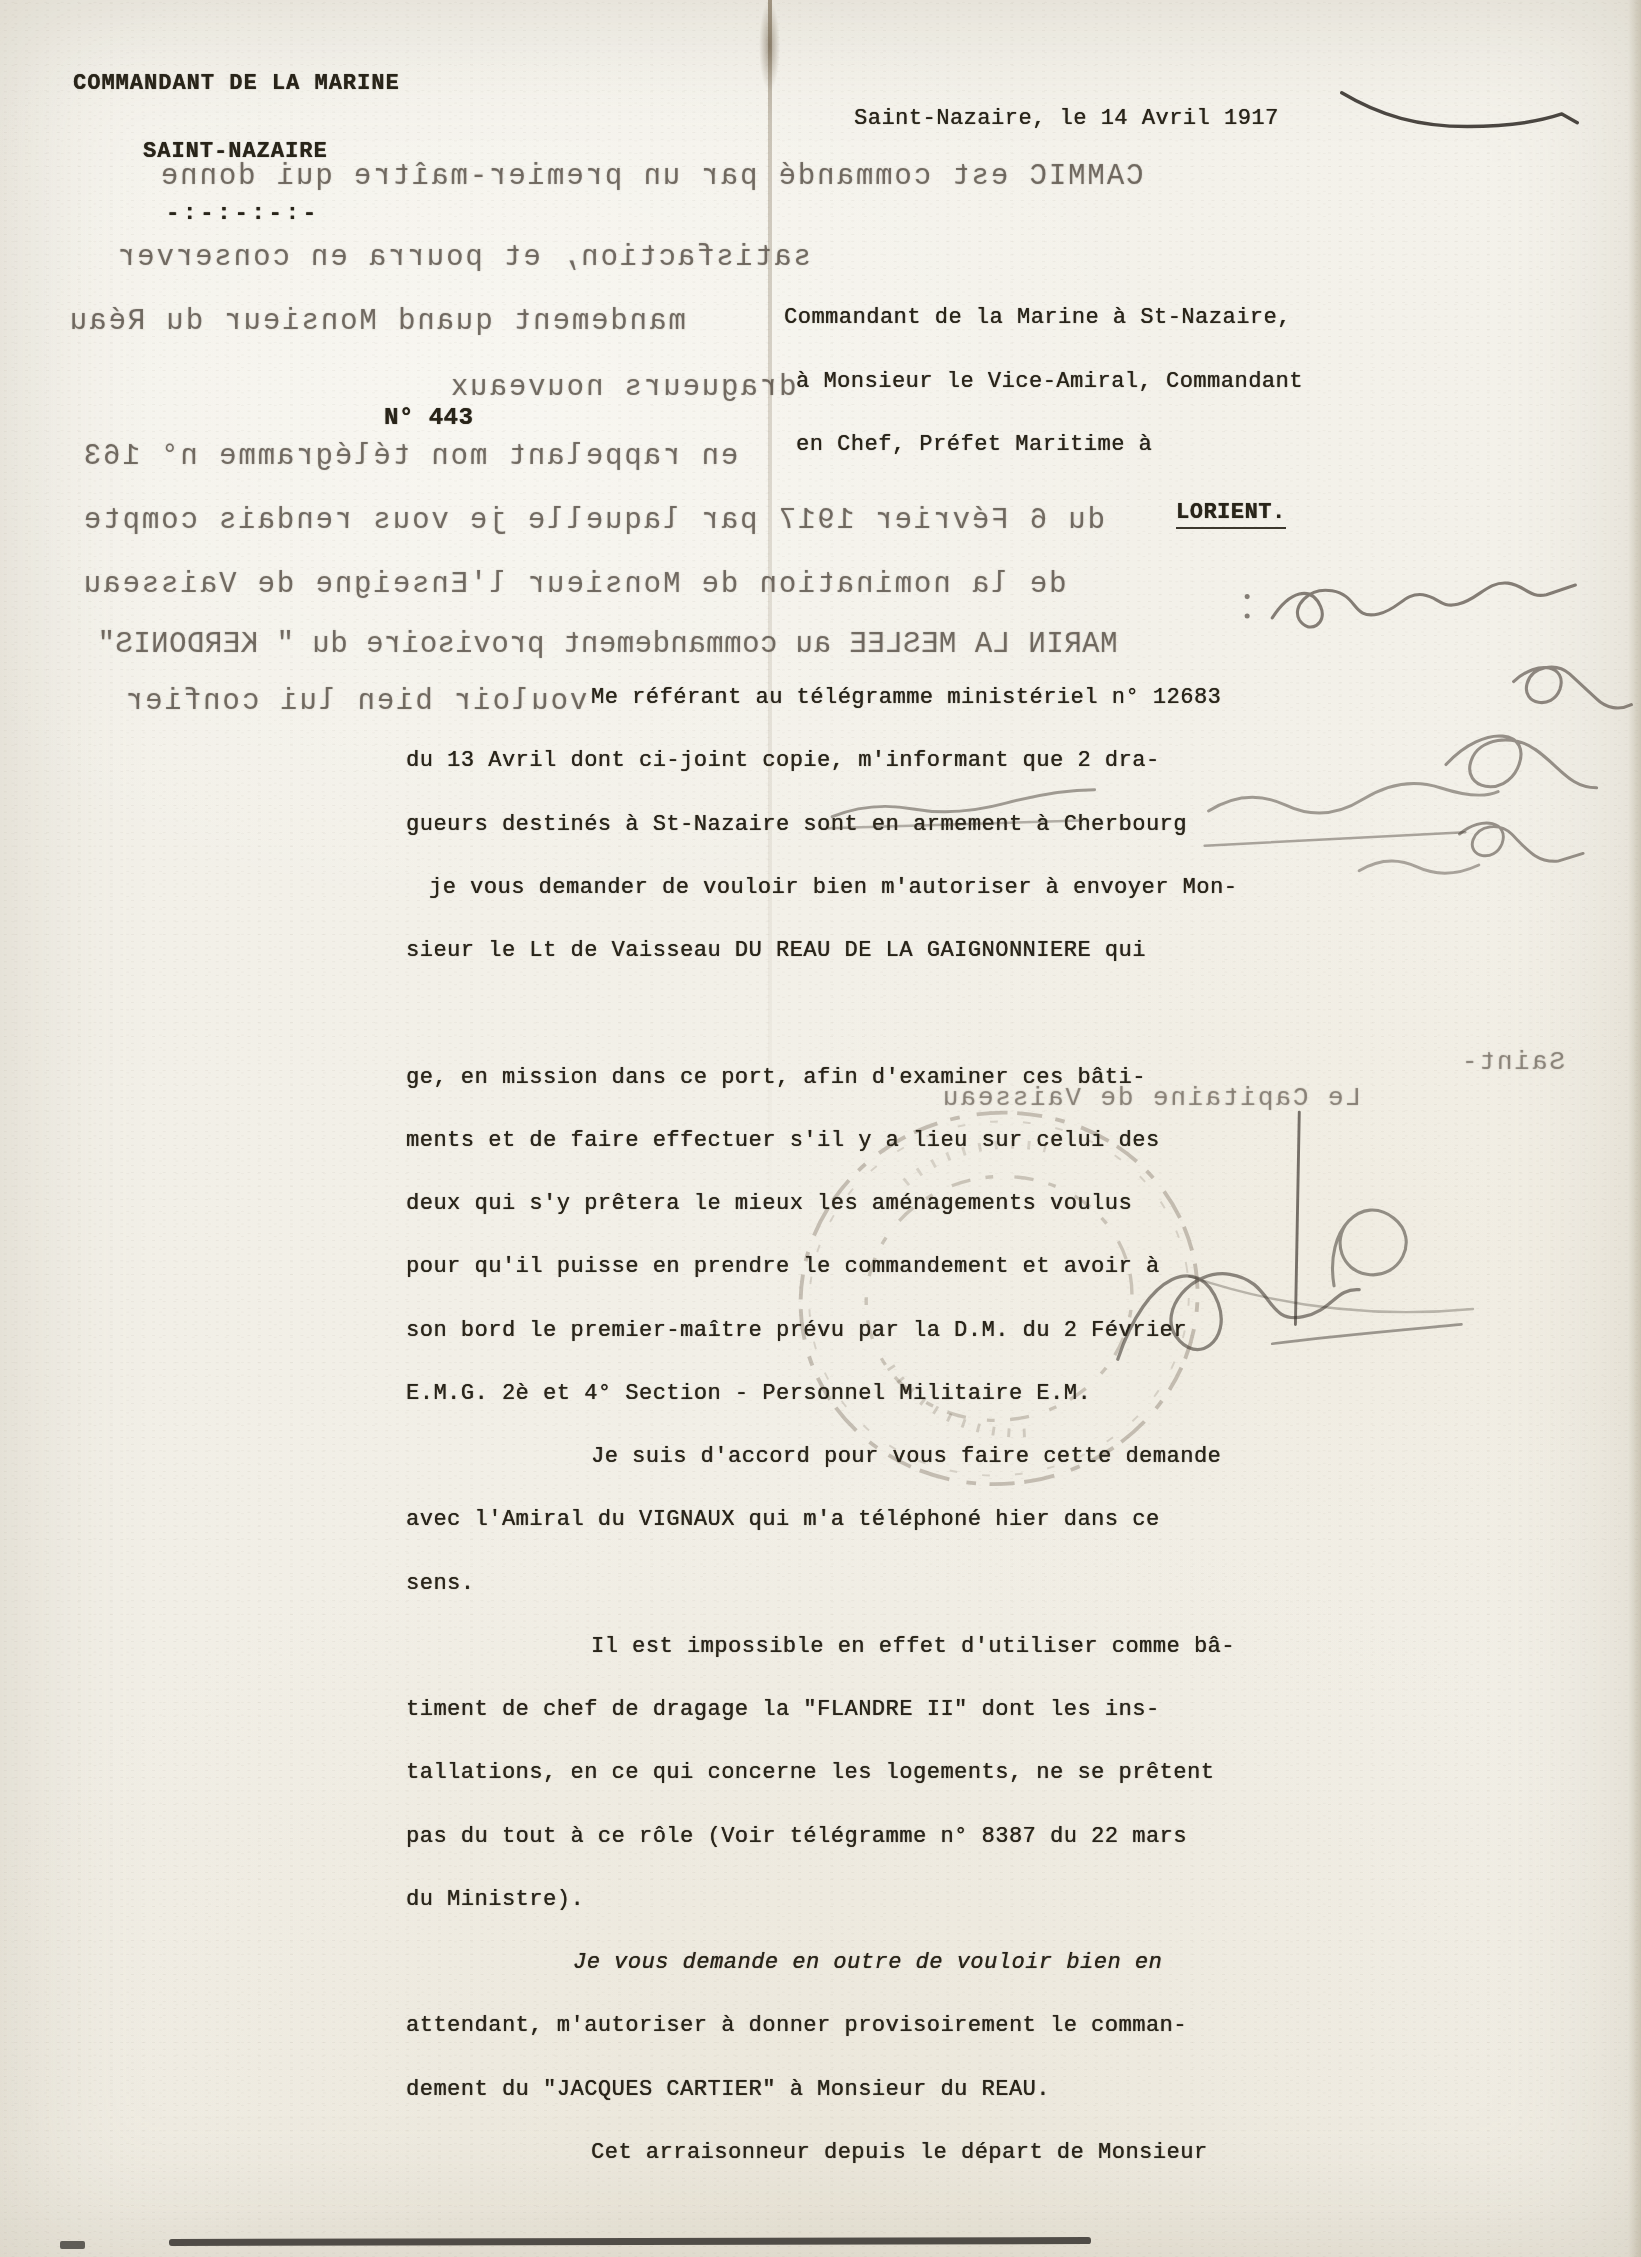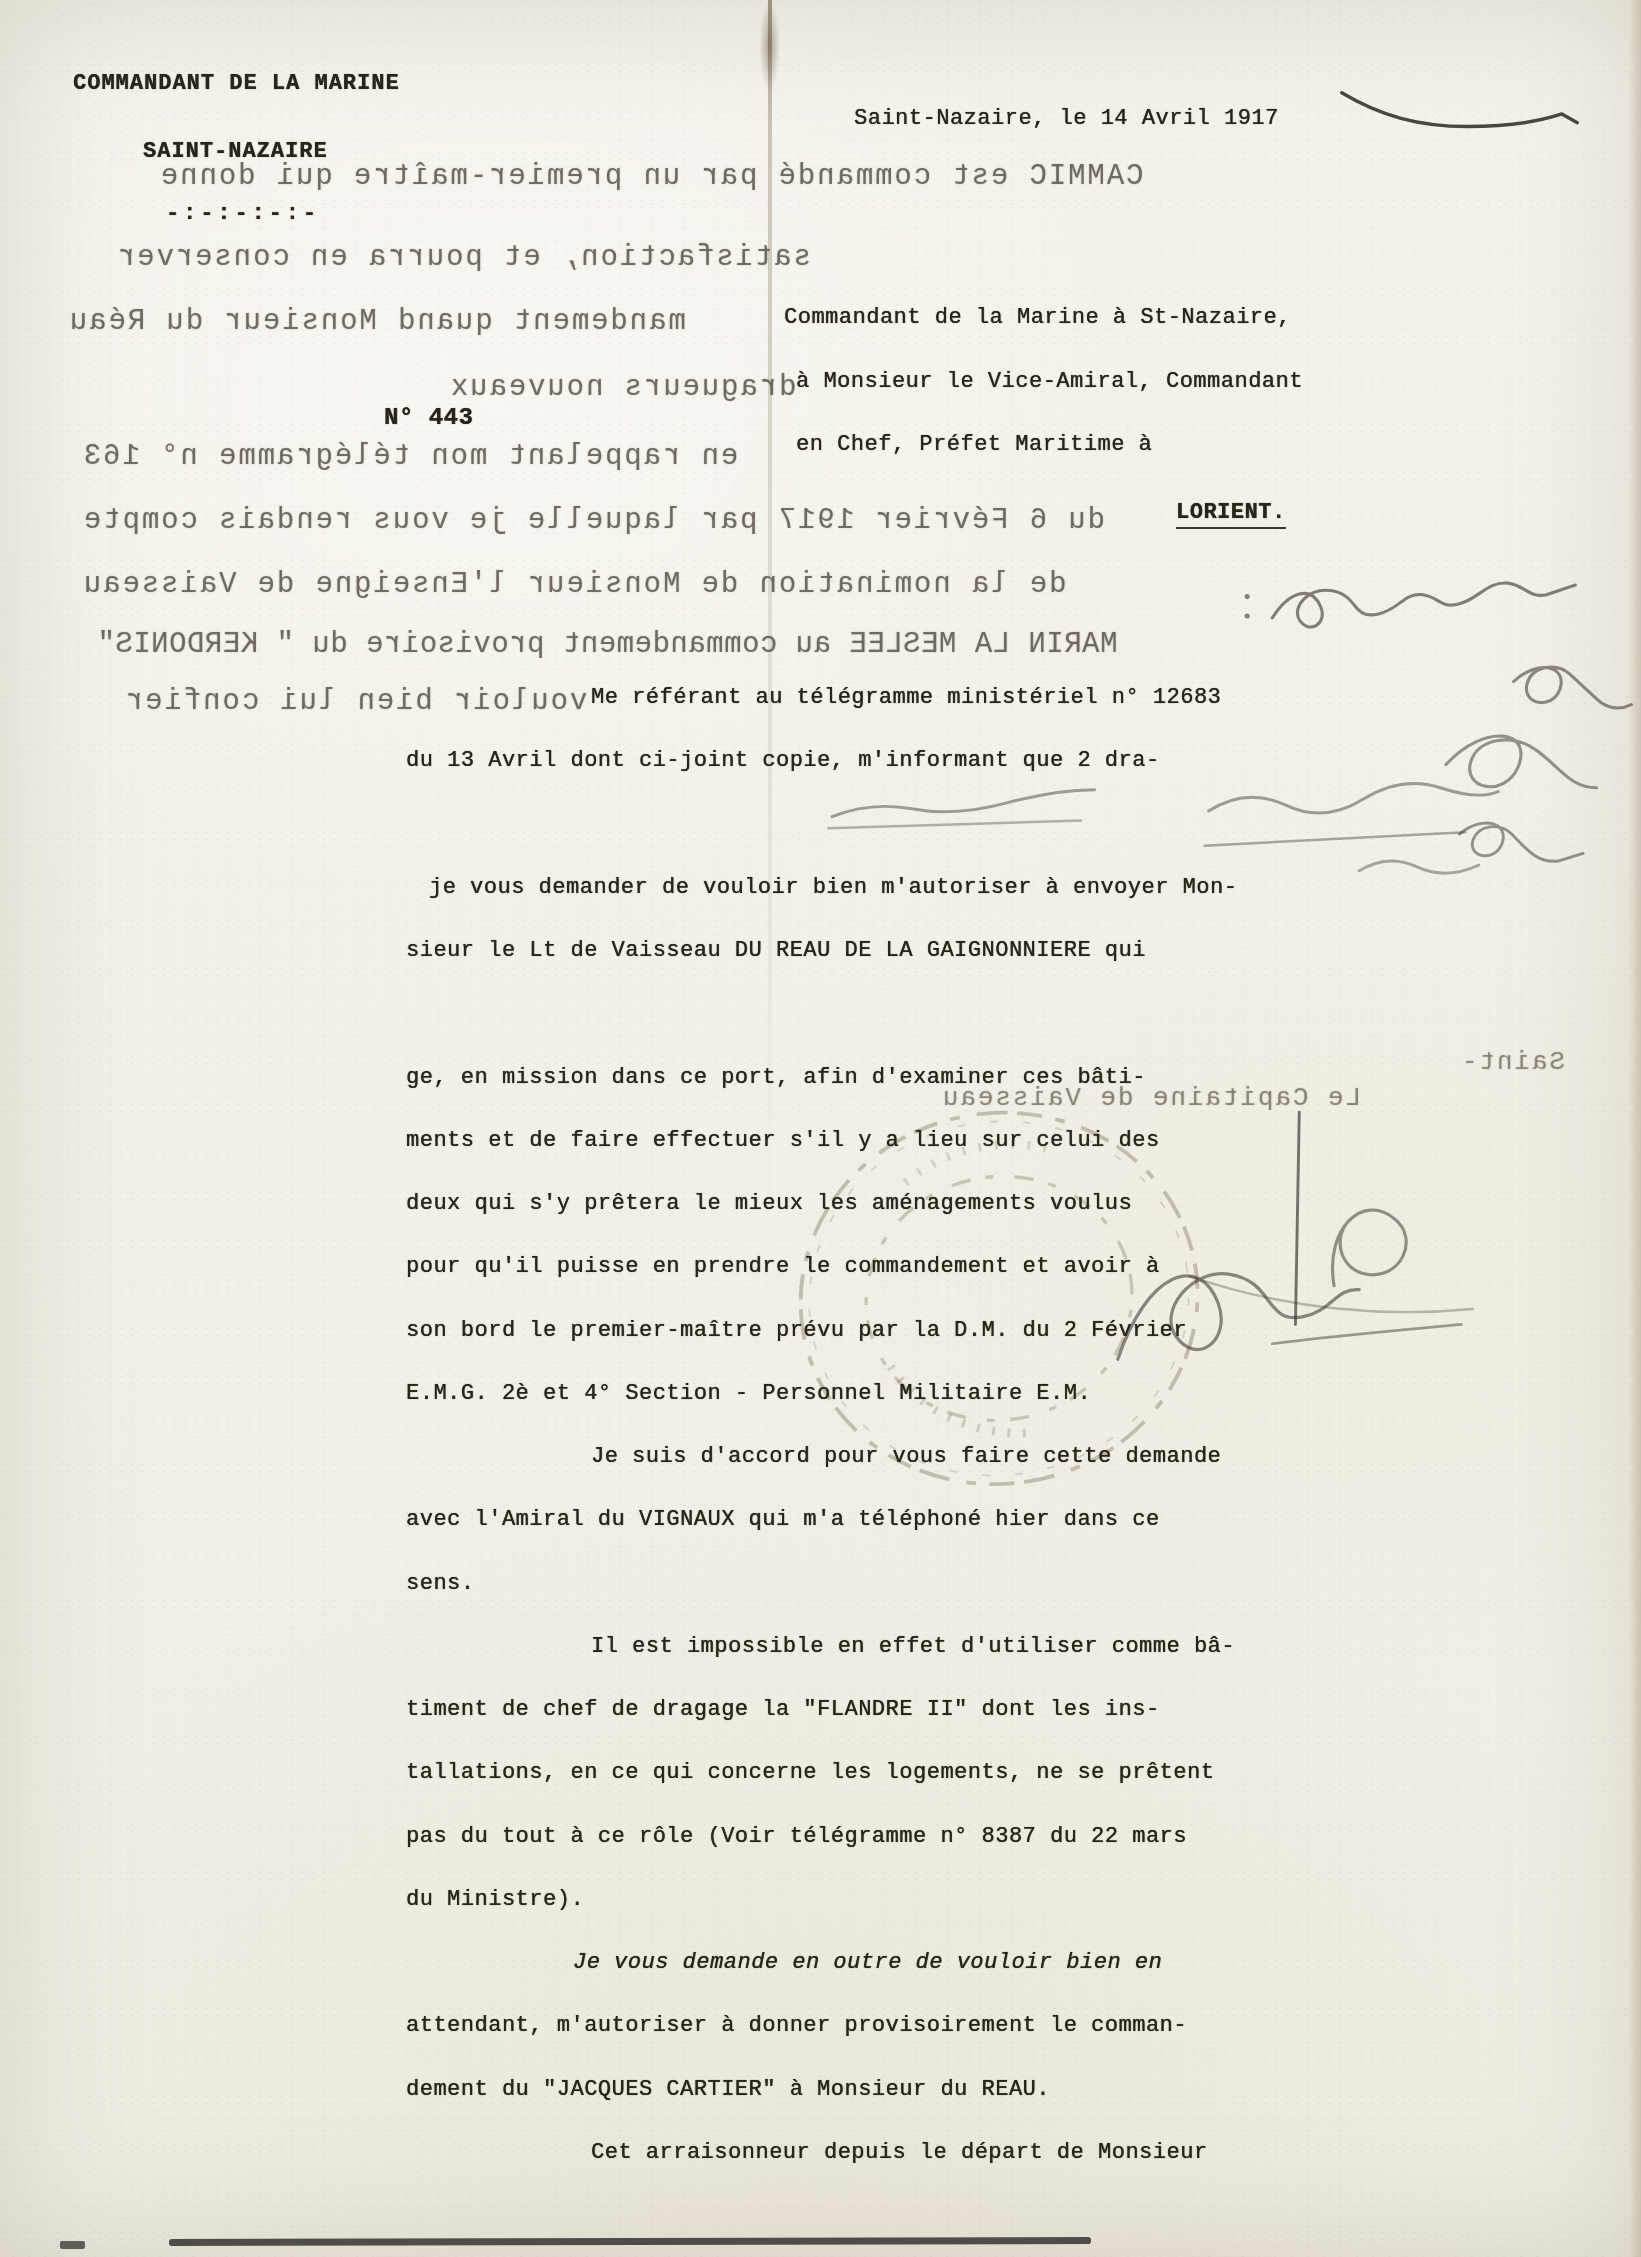--- a/index.html
+++ b/index.html
@@ -78,20 +78,21 @@
 
   <div class="t num" style="left:384px;top:406px;">N° 443</div>
 
   <div class="t" style="left:784px;top:307px;">Commandant de la Marine à St-Nazaire,</div>
   <div class="t" style="left:796px;top:371px;">à Monsieur le Vice-Amiral, Commandant</div>
   <div class="t" style="left:796px;top:434px;">en Chef, Préfet Maritime à</div>
   <div class="t und" style="left:1176px;top:502px;">LORIENT.</div>
 
   <div class="t" style="left:591px;top:687px;text-align:center;">Me référant au télégramme ministériel n° 12683</div>
   <div class="t" style="left:406px;top:750px;">du 13 Avril dont ci-joint copie, m'informant que 2 dra-</div>
+  <div class="t" style="left:406px;top:814px;">gueurs destinés à St-Nazaire sont en armement à Cherbourg</div>
   <div class="t" style="left:399px;top:877px;margin-left:30px;">je vous demander de vouloir bien m'autoriser à envoyer Mon-</div>
   <div class="t" style="left:406px;top:940px;">sieur le Lt de Vaisseau DU REAU DE LA GAIGNONNIERE qui</div>
   <div class="t" style="left:406px;top:1067px;">ge, en mission dans ce port, afin d'examiner ces bâti-</div>
   <div class="t" style="left:406px;top:1130px;">ments et de faire effectuer s'il y a lieu sur celui des</div>
   <div class="t" style="left:406px;top:1193px;">deux qui s'y prêtera le mieux les aménagements voulus</div>
   <div class="t" style="left:406px;top:1256px;">pour qu'il puisse en prendre le commandement et avoir à</div>
   <div class="t" style="left:406px;top:1320px;">son bord le premier-maître prévu par la D.M. du 2 Février</div>
   <div class="t" style="left:406px;top:1383px;">E.M.G. 2è et 4° Section - Personnel Militaire E.M.</div>
   <div class="t" style="left:591px;top:1446px;">Je suis d'accord pour vous faire cette demande</div>
   <div class="t" style="left:406px;top:1509px;">avec l'Amiral du VIGNAUX qui m'a téléphoné hier dans ce</div>

